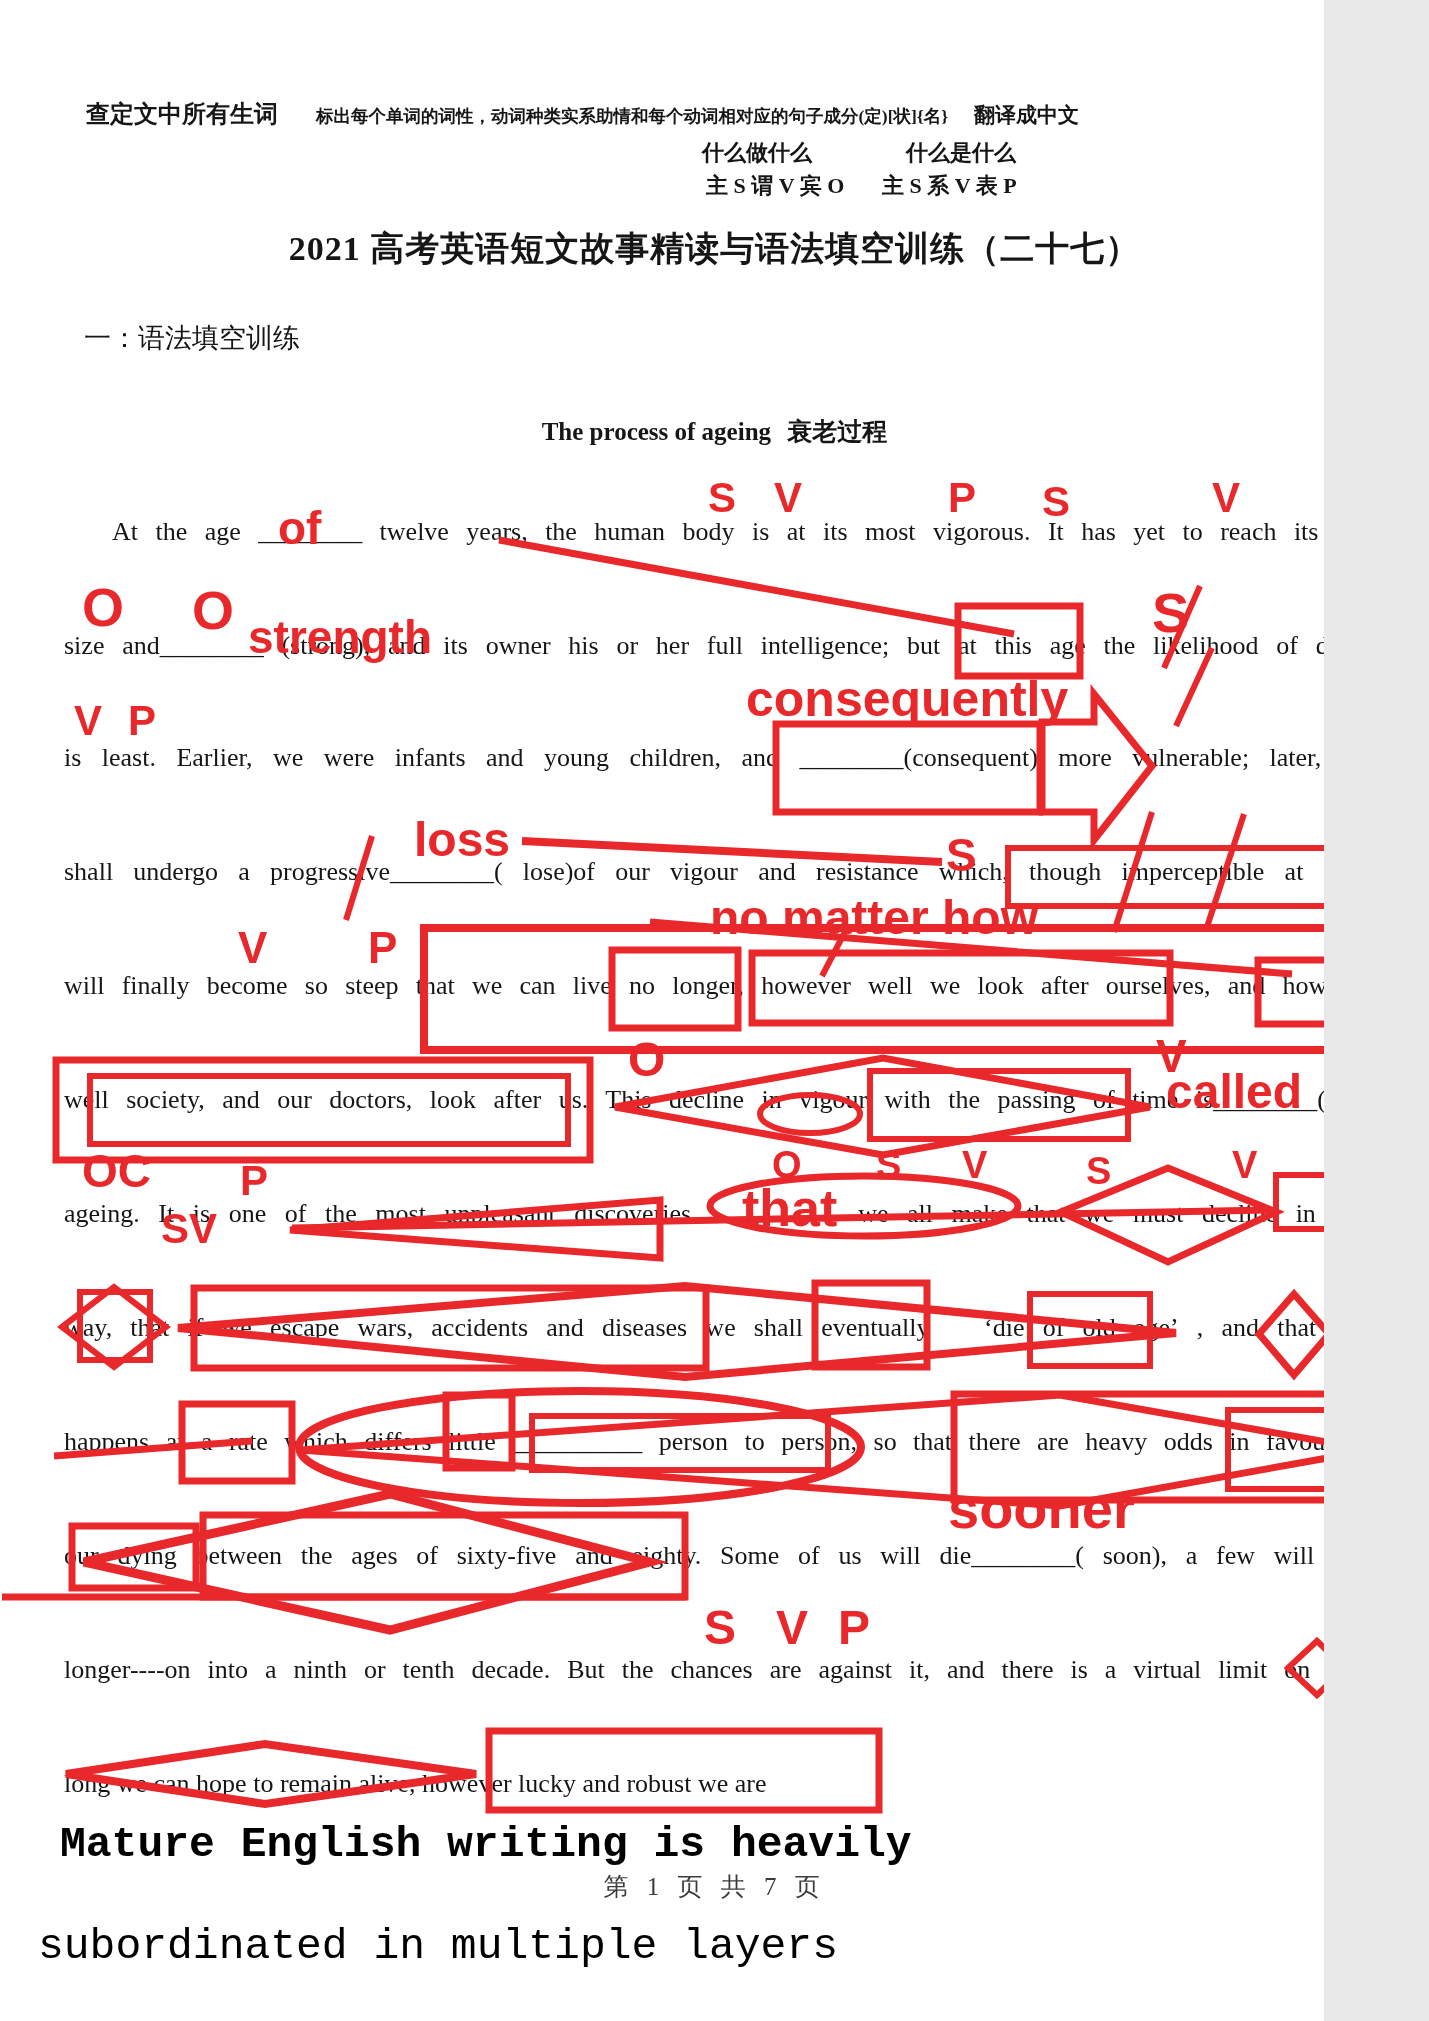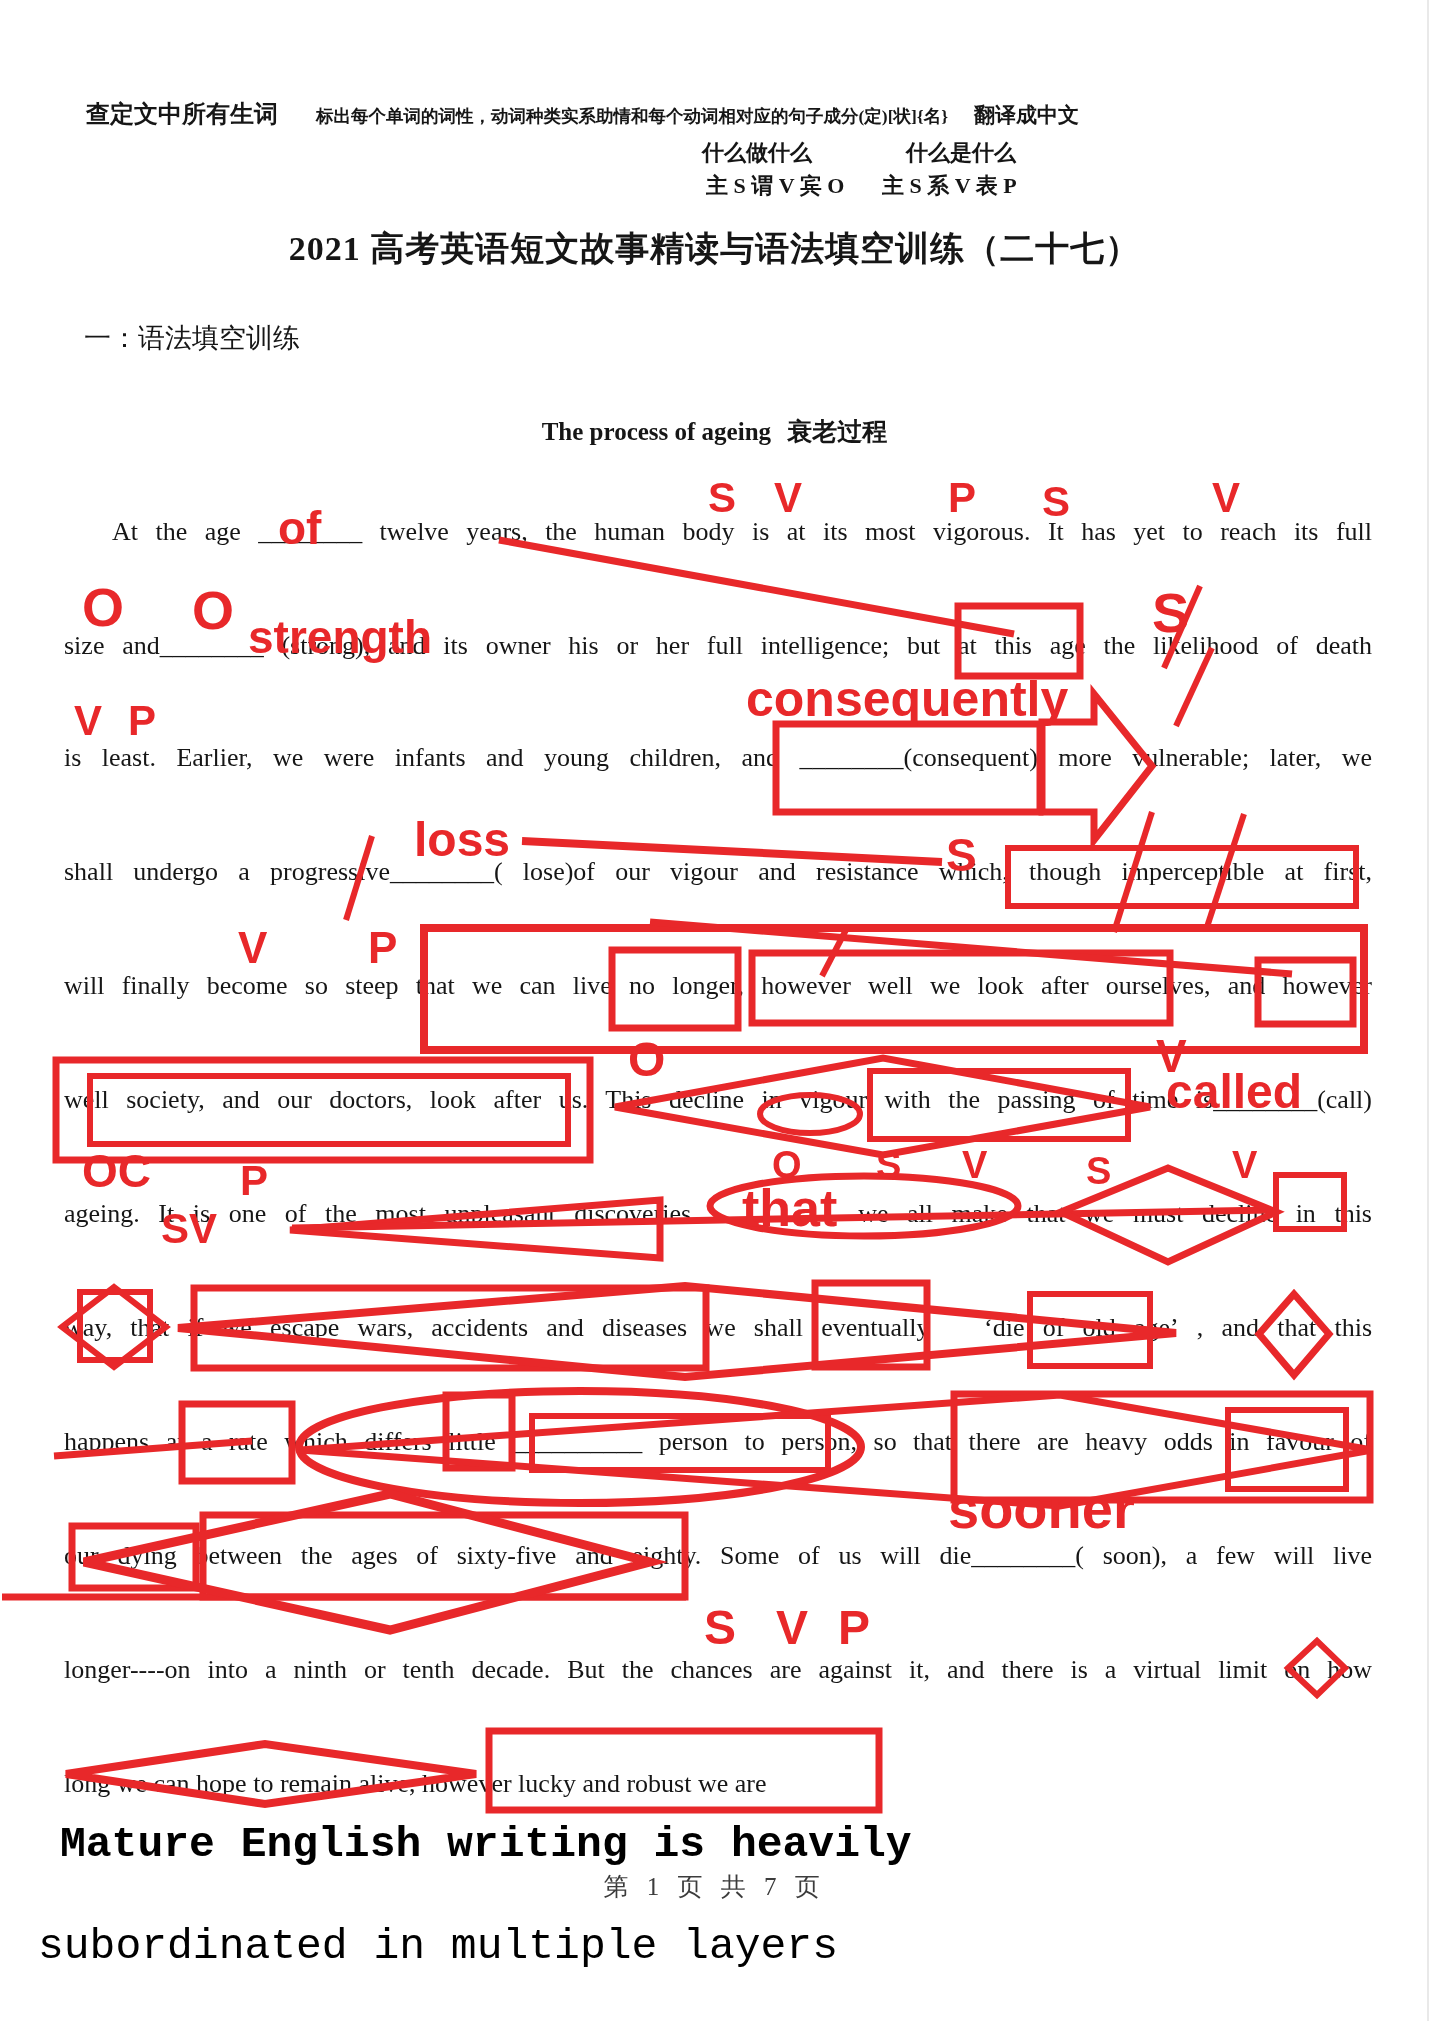--- a/index.html
+++ b/index.html
@@ -1,16 +1,16 @@
 <!DOCTYPE html>
 <html><head>
 <meta charset="utf-8">
 <style>
   html,body{margin:0;padding:0;background:#e9e9e9;}
-  #page{position:relative;width:1427px;height:2021px;background:#ffffff;overflow:hidden;
+  #page{position:relative;width:1324px;height:2021px;background:#ffffff;overflow:hidden;
         font-family:"Liberation Serif", serif;color:#161616;}
   .abs{position:absolute;}
   
   #hdr-line1{left:86px;top:98px;white-space:nowrap;}
   .hdr-b1{font-size:24px;font-weight:bold;}
   .hdr-small{font-size:17.5px;font-weight:bold;margin-left:34px;}
   .hdr-tail{font-size:21px;font-weight:bold;margin-left:22px;}
   .hdr2{font-size:22px;font-weight:bold;white-space:nowrap;}
   
   #doc-title{left:0;top:226px;width:1429px;text-align:center;font-size:34px;font-weight:bold;letter-spacing:1px;}
@@ -78,20 +78,21 @@
   <div class="rl" style="left:1212px;top:477px;font-size:42px;">V</div>
   <div class="rl" style="left:82px;top:580px;font-size:54px;">O</div>
   <div class="rl" style="left:192px;top:583px;font-size:54px;">O</div>
   <div class="rl" style="left:248px;top:582px;font-size:46px;margin-top:32px;">strength</div>
   <div class="rl" style="left:1152px;top:585px;font-size:56px;">S</div>
   <div class="rl" style="left:74px;top:700px;font-size:42px;">V</div>
   <div class="rl" style="left:128px;top:700px;font-size:42px;">P</div>
   <div class="rl" style="left:746px;top:674px;font-size:50px;">consequently</div>
   <div class="rl" style="left:414px;top:816px;font-size:48px;">loss</div>
   <div class="rl" style="left:946px;top:832px;font-size:46px;">S</div>
+  <div class="rl" style="left:710px;top:894px;font-size:48px;">no matter how</div>
   <div class="rl" style="left:238px;top:926px;font-size:44px;">V</div>
   <div class="rl" style="left:368px;top:926px;font-size:44px;">P</div>
   <div class="rl" style="left:628px;top:1036px;font-size:48px;">O</div>
   <div class="rl" style="left:1156px;top:1033px;font-size:46px;">V</div>
   <div class="rl" style="left:1166px;top:1068px;font-size:48px;">called</div>
   <div class="rl" style="left:82px;top:1148px;font-size:46px;">OC</div>
   <div class="rl" style="left:161px;top:1160px;font-size:42px;margin-top:48px;">SV</div>
   <div class="rl" style="left:240px;top:1160px;font-size:42px;">P</div>
   <div class="rl" style="left:772px;top:1146px;font-size:38px;">O</div>
   <div class="rl" style="left:876px;top:1146px;font-size:38px;">S</div>

